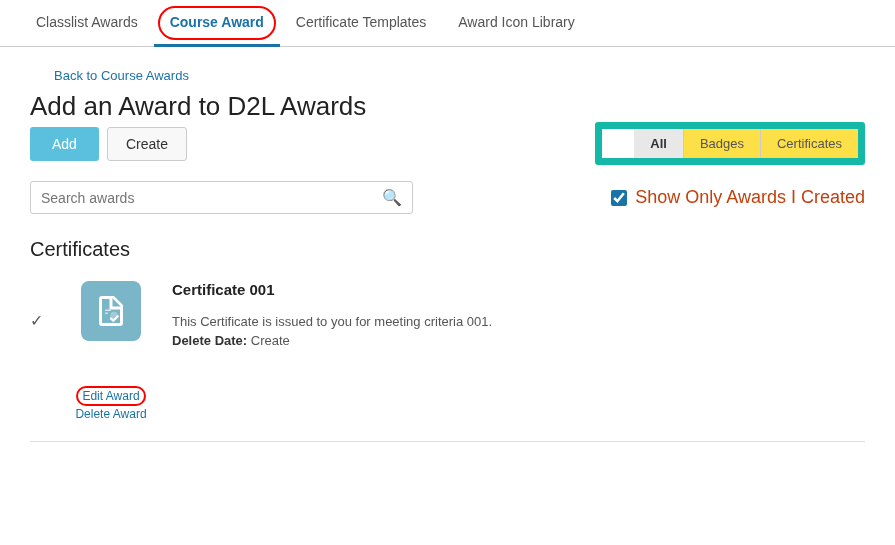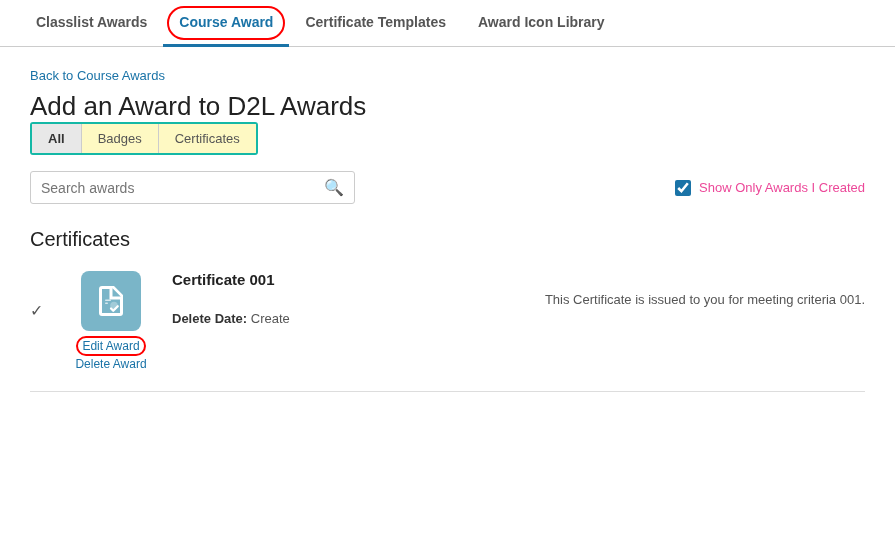--- a/index.html
+++ b/index.html
@@ -23,21 +23,20 @@
     }
     .nav-tab {
       padding: 14px 16px;
       cursor: pointer;
       color: #555;
       font-size: 14px;
       text-decoration: none;
       border-bottom: 3px solid transparent;
       margin-bottom: -1px;
       white-space: nowrap;
-      font-weight: bold;
     }
     .nav-tab.active {
       color: #1a73a7;
       font-weight: bold;
       border-bottom: 3px solid #1a73a7;
     }
     .nav-tab.circled {
       position: relative;
     }
     .nav-tab.circled::after {
@@ -54,20 +53,21 @@
       padding: 20px 30px;
     }
 
     .back-link {
       color: #1a73a7;
       text-decoration: none;
       font-size: 13px;
       cursor: pointer;
       display: inline-block;
       margin-bottom: 8px;
+      margin-left: 24px;
     }
 
     .page-title {
       font-size: 26px;
       font-weight: normal;
       color: #222;
     }
 
     
     .buttons-filter-row {
@@ -94,29 +94,30 @@
       border: 1px solid #ccc;
       padding: 8px 18px;
       font-size: 14px;
       cursor: pointer;
       border-radius: 3px;
     }
 
     
     .filter-buttons {
       display: flex;
-      border: 2px solid #14b8a6;
+      border: 7px solid #14b8a6;
       border-radius: 3px;
       overflow: hidden;
+      padding-left: 32px;
     }
     .filter-btn {
       padding: 7px 16px;
       font-size: 13px;
       cursor: pointer;
-      background: #fef9c3;
+      background: #fde047;
       border: none;
       border-right: 1px solid #ccc;
       color: #555;
     }
     .filter-btn:last-child { border-right: none; }
     .filter-btn.active {
       background: #e8e8e8;
       font-weight: bold;
       color: #333;
     }
@@ -128,21 +129,21 @@
       justify-content: space-between;
       margin-bottom: 24px;
     }
 
     .search-box {
       display: flex;
       align-items: center;
       border: 1px solid #ccc;
       border-radius: 3px;
       padding: 6px 10px;
-      width: 325px;
+      width: 383px;
       background: #fff;
     }
     .search-input {
       border: none;
       outline: none;
       font-size: 14px;
       color: #999;
       flex: 1;
       background: transparent;
     }
@@ -157,22 +158,22 @@
       align-items: center;
       gap: 8px;
     }
     .show-only-checkbox {
       width: 16px;
       height: 16px;
       cursor: pointer;
       accent-color: #1a73a7;
     }
     .show-only-label {
-      font-size: 13px;
-      color: #ec4899;
+      font-size: 18px;
+      color: #c2410c;
     }
 
     
     .section-heading {
       font-size: 20px;
       font-weight: normal;
       color: #222;
       margin-bottom: 20px;
     }
 
@@ -221,44 +222,44 @@
       color: #1a73a7;
       font-size: 12px;
       text-decoration: none;
       cursor: pointer;
       text-align: center;
     }
 
     .action-link.circled {
       position: relative;
       display: inline-block;
+      margin-top: 40px;
     }
     .action-link.circled::after {
       content: '';
       position: absolute;
       top: -3px; left: -6px; right: -6px; bottom: -3px;
       border: 2px solid red;
       border-radius: 12px;
       pointer-events: none;
     }
 
     .cert-details {
       flex: 1;
     }
     .cert-name {
       font-size: 15px;
       font-weight: bold;
       color: #222;
-      margin-bottom: 4px;
+      margin-bottom: 16px;
     }
     .cert-desc {
       font-size: 13px;
       color: #555;
       margin-bottom: 4px;
-      text-align: right;
     }
     .cert-expiry {
       font-size: 13px;
       color: #555;
     }
     .cert-expiry strong {
       color: #333;
     }
   </style>
 </head>
@@ -271,20 +272,24 @@
   <a class="nav-tab">Award Icon Library</a>
 </nav>
 
 <div class="main-content">
 
   <a class="back-link">Back to Course Awards</a>
   <h1 class="page-title">Add an Award to D2L Awards</h1>
 
   
   <div class="buttons-filter-row">
+    <div class="left-buttons">
+      <button class="btn-add">Add</button>
+      <button class="btn-create">Create</button>
+    </div>
     <div class="filter-buttons">
       <button class="filter-btn active">All</button>
       <button class="filter-btn">Badges</button>
       <button class="filter-btn">Certificates</button>
     </div>
   </div>
 
   
   <div class="search-filter-row">
     <div class="search-box">

